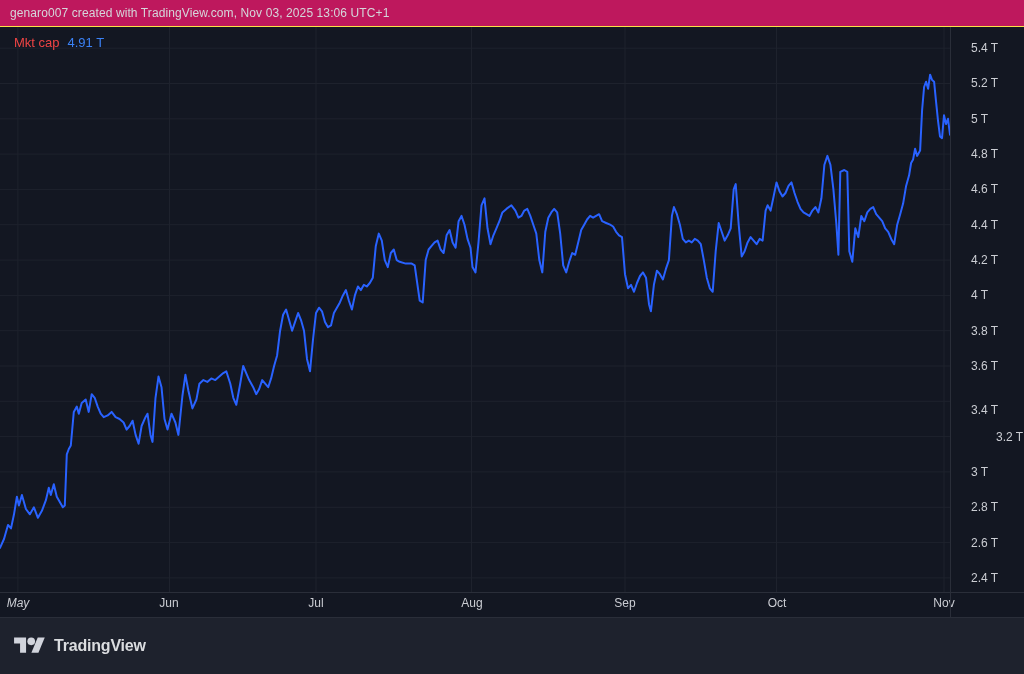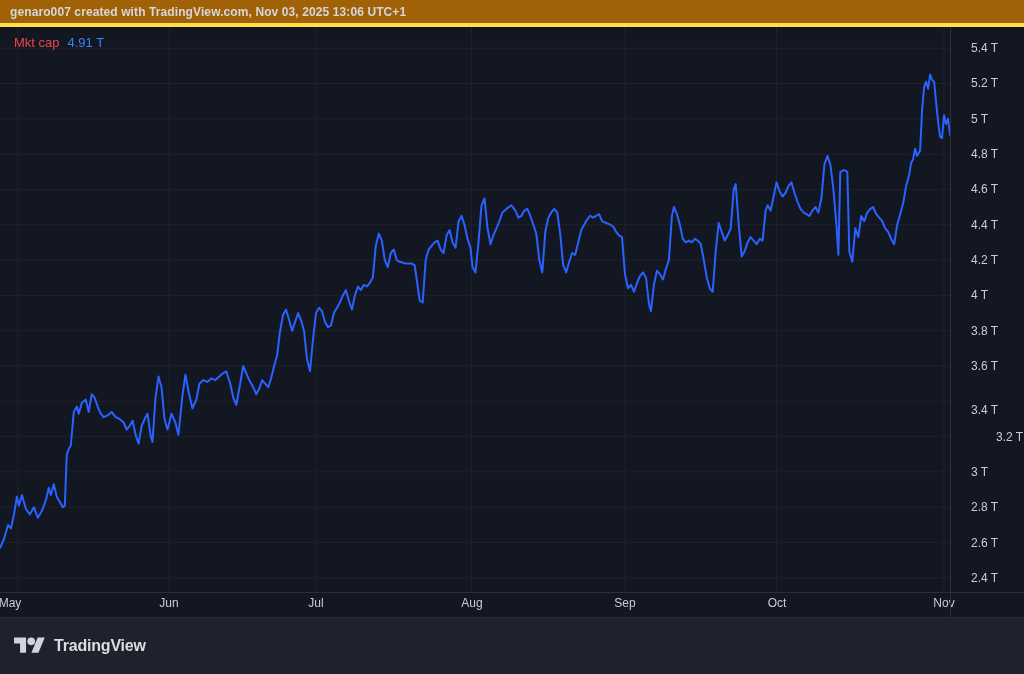--- a/index.html
+++ b/index.html
@@ -5,22 +5,22 @@
   html,body{margin:0;padding:0;background:#0c0e14;}
   #app{
     position:relative;width:1024px;height:674px;overflow:hidden;
     background:#131722;
     font-family:"Liberation Sans", sans-serif;
     -webkit-font-smoothing:antialiased;
   }
   
   #topbar{
     position:absolute;left:0;top:0;width:1024px;height:27px;
-    background:#a16207;border-bottom:4px solid #fde047;
-    color:#D5D7DB;font-size:12px;font-weight:700;
+    background:#be185d;border-bottom:1px solid #fde047;
+    color:#D5D7DB;font-size:12px;font-weight:400;
     display:flex;align-items:center;padding-left:10px;box-sizing:border-box;
     letter-spacing:.1px;
   }
   
   #pane{position:absolute;left:0;top:27px;width:950px;height:565px;background:#131722;}
   #pane svg{display:block;}
   
   #legend{
     position:absolute;left:14px;top:8px;font-size:13px;
     display:flex;gap:8px;align-items:baseline;z-index:3;
@@ -120,21 +120,21 @@
       <div class="ytick" style="top: 296px;">3.8 T</div>
       <div class="ytick" style="top: 331px;">3.6 T</div>
       <div class="ytick" style="top: 375px;">3.4 T</div>
       <div class="ytick" style="top: 402px; margin-left: 25px;">3.2 T</div>
       <div class="ytick" style="top: 437px;">3 T</div>
       <div class="ytick" style="top: 472px;">2.8 T</div>
       <div class="ytick" style="top: 508px;">2.6 T</div>
       <div class="ytick" style="top: 543px;">2.4 T</div>
     </div>
   <div id="xaxis">
-      <div class="xtick" style="left: 10px;">May</div>
+      <div class="xtick" style="left: 18px; font-style: italic;">May</div>
       <div class="xtick" style="left: 169px;">Jun</div>
       <div class="xtick" style="left: 316px;">Jul</div>
       <div class="xtick" style="left: 472px;">Aug</div>
       <div class="xtick" style="left: 625px;">Sep</div>
       <div class="xtick" style="left: 777px;">Oct</div>
       <div class="xtick" style="left: 944px;">Nov</div>
     </div>
   <div id="yaxis-stub"></div>
 
   <div id="footer">

